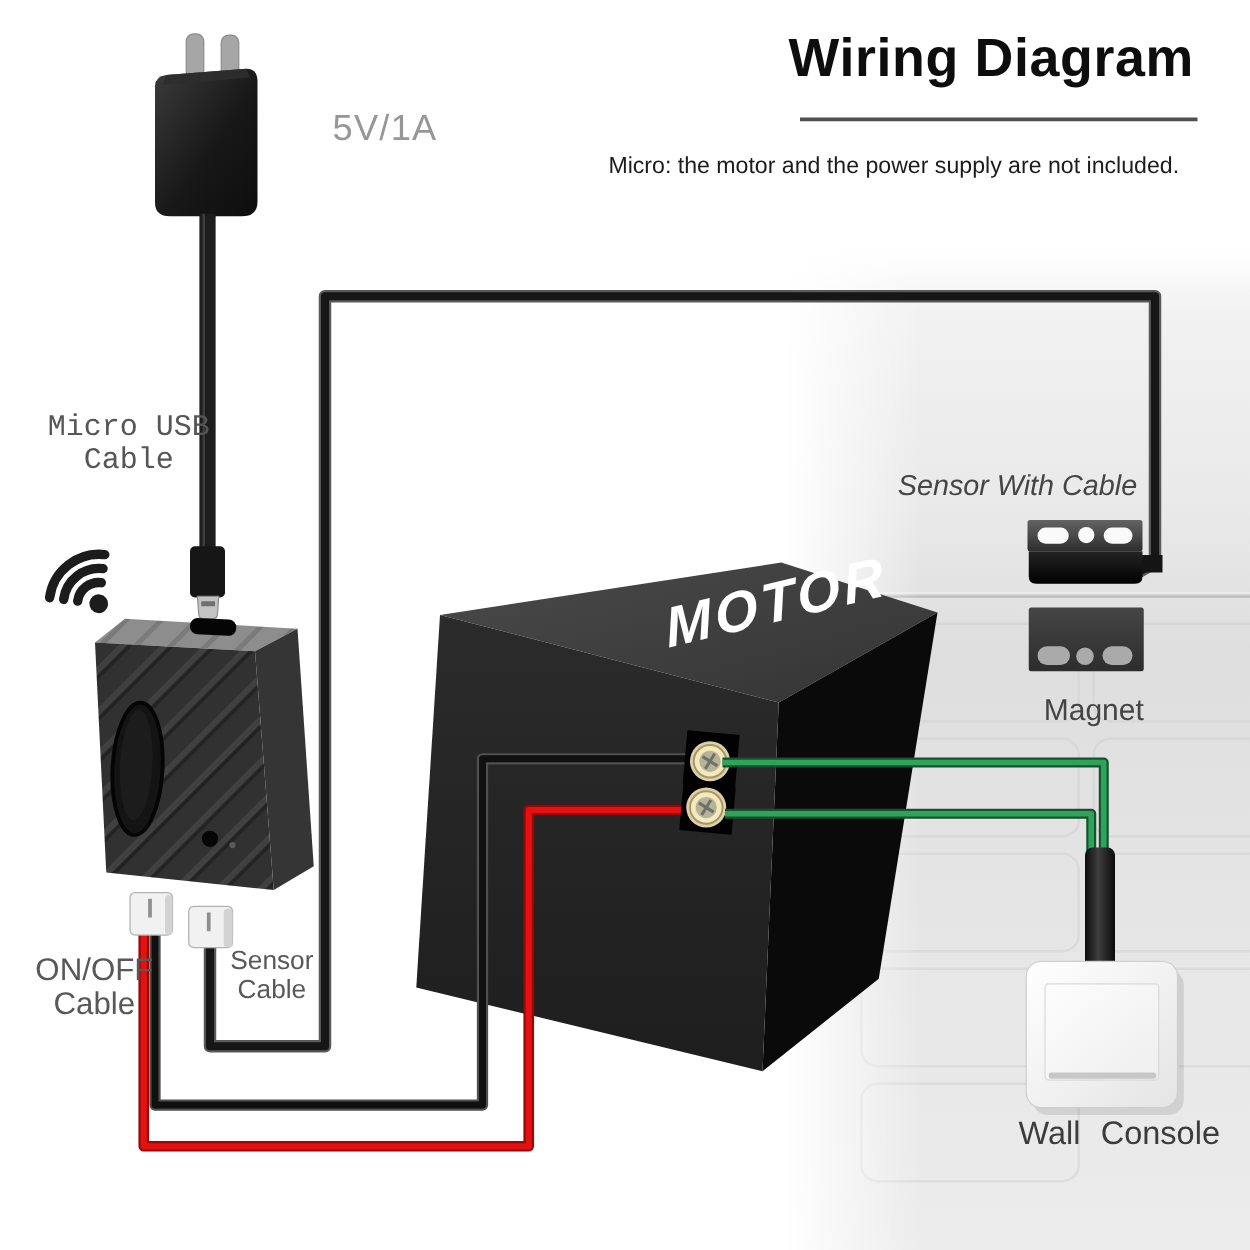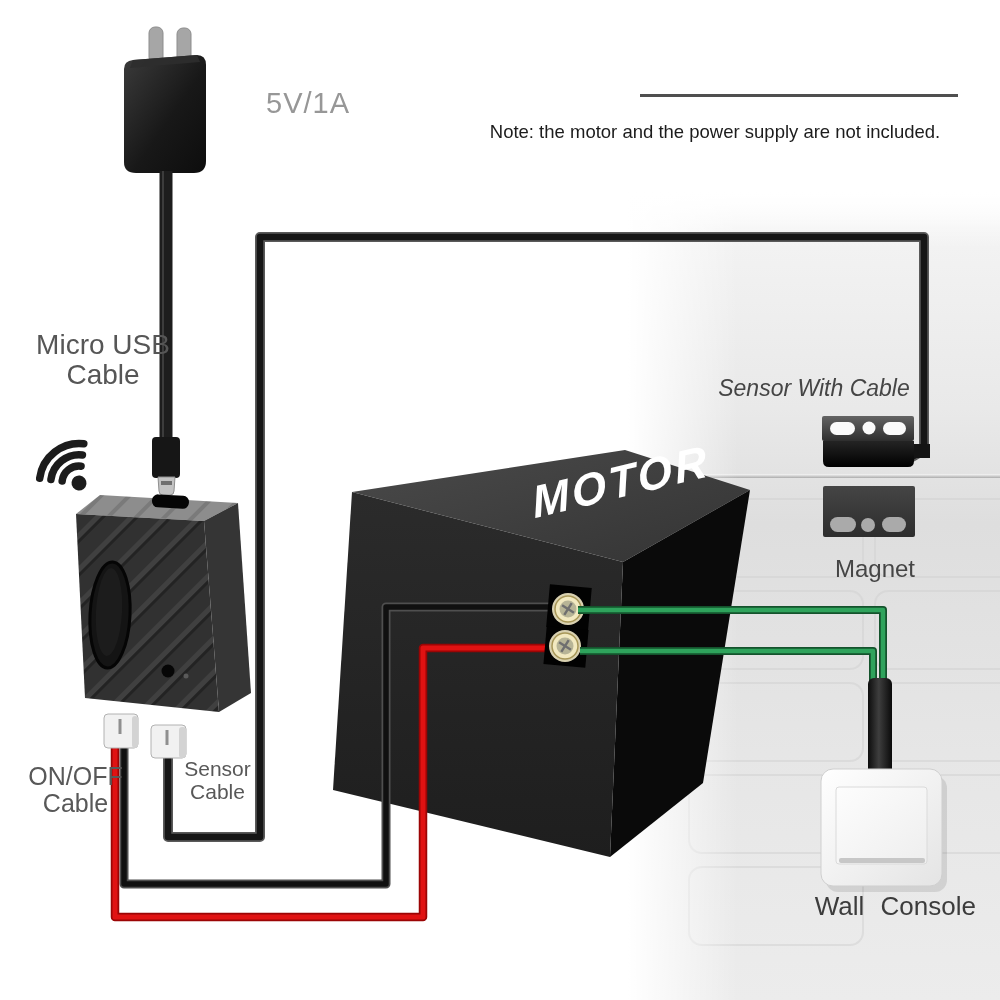--- a/index.html
+++ b/index.html
@@ -15,21 +15,21 @@
     background:linear-gradient(90deg,#ffffff 0%,rgba(255,255,255,0) 100%);}
   .bg-garage .fade-top{position:absolute;left:0;top:0;width:100%;height:70px;
     background:linear-gradient(180deg,#ffffff 20%,rgba(255,255,255,0) 100%);}
   svg.diagram{position:absolute;left:0;top:0;}
   
   .lbl{position:absolute;text-align:center;line-height:1.08;}
   .title{left:608px;top:24px;width:370px;font-size:43px;font-weight:bold;color:#0d0d0d;letter-spacing:.5px;}
   .title-rule{position:absolute;left:640px;top:94px;width:318px;height:3px;background:#4f4f4f;}
   .note{left:450px;top:122px;width:530px;font-size:18.5px;color:#1c1c1c;}
   .adapter-lbl{left:208px;top:88px;width:200px;font-size:29px;color:#979797;letter-spacing:1px;}
-  .microusb-lbl{left:28px;top:330px;width:150px;font-size:28px;color:#565656;}
+  .microusb-lbl{left:28px;top:330px;width:150px;font-size:24px;color:#565656;font-family:Liberation Mono, monospace;}
   .onoff-lbl{left:8px;top:763px;width:135px;font-size:25px;color:#585858;}
   .sensorcable-lbl{left:150px;top:758px;width:135px;font-size:21px;color:#585858;}
   .sensorwith-lbl{left:698px;top:376px;width:232px;font-size:23px;color:#454545;font-style:italic;}
   .magnet-lbl{left:800px;top:556px;width:150px;font-size:24px;color:#454545;}
   .wall-lbl{left:786px;top:892px;width:190px;font-size:26px;color:#3c3c3c;word-spacing:9px;text-align:right;}
   .motor-lbl{left:496px;top:458px;width:250px;font-size:45px;font-weight:bold;font-style:italic;
      color:#ffffff;letter-spacing:3px;transform:rotate(-13.5deg) skewX(-6deg);transform-origin:center;}
 </style>
 </head>
 <body>
@@ -220,22 +220,23 @@
       <rect x="132" y="716" width="6" height="32" rx="3" fill="#d3d3d3"></rect>
       <line x1="120" y1="719" x2="120" y2="734" stroke="#8f8f8f" stroke-width="3"></line>
     </g>
     <g>
       <rect x="151" y="725" width="35" height="33" rx="4" fill="#f1f1f1" stroke="#b2b2b2"></rect>
       <rect x="179" y="727" width="7" height="31" rx="3" fill="#d3d3d3"></rect>
       <line x1="167" y1="730" x2="167" y2="745" stroke="#8f8f8f" stroke-width="3"></line>
     </g>
   </svg>
 
+  <div class="lbl title">Wiring Diagram</div>
   <div class="title-rule"></div>
-  <div class="lbl note">Note: the motor and the power supply are not included.</div>
+  <div class="lbl note">Micro: the motor and the power supply are not included.</div>
 
   <div class="lbl adapter-lbl">
     <div>5V/1A</div>
   </div>
 
   <div class="lbl microusb-lbl">
     <div>Micro USB</div>
     <div>Cable</div>
   </div>
 

